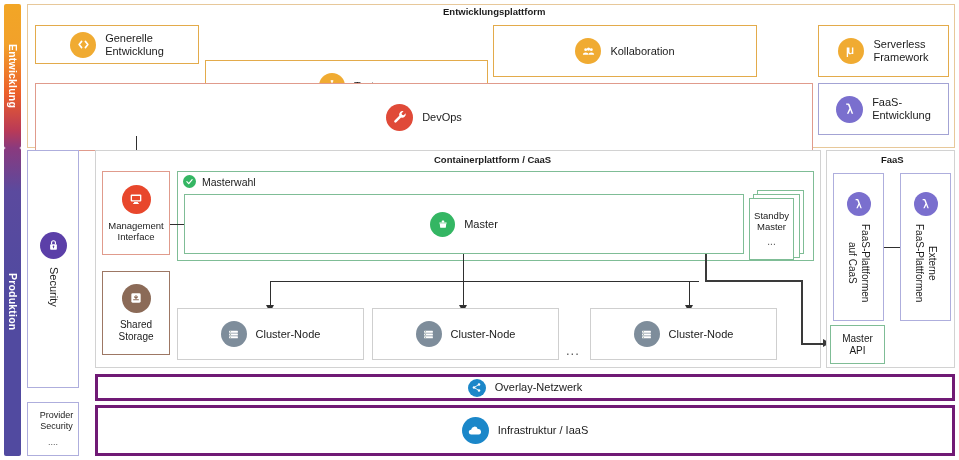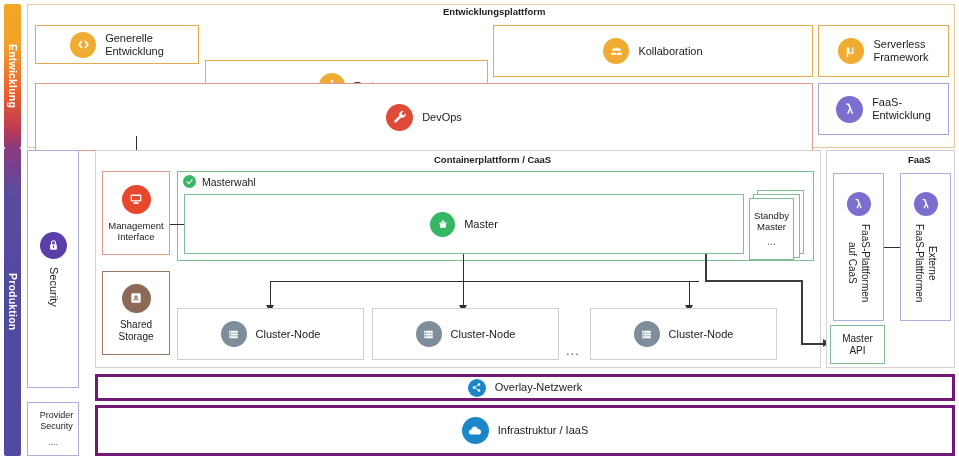--- a/index.html
+++ b/index.html
@@ -183,21 +183,21 @@
   <div class="abs card card-orange" style="left:205px;top:25px;width:283px;height:52px;margin-top:35px;">
     <span class="ic ic-orange" style="width:26px;height:26px;">
       <svg width="14" height="14" viewBox="0 0 24 24" fill="#fff">
           <path d="M10 3h4v1.6h-1v4.2l4.6 8.2c.8 1.4-.2 3-1.8 3H8.2c-1.6 0-2.6-1.6-1.8-3L11 8.8V4.6h-1z"></path>
           <rect x="9.6" y="2.2" width="4.8" height="1.5" rx=".6"></rect>
         </svg>
     </span>
     <span class="card-label">Test</span>
   </div>
 
-  <div class="abs card card-orange" style="left:493px;top:25px;width:320px;height:52px;">
+  <div class="abs card card-orange" style="left:493px;top:25px;width:264px;height:52px;">
     <span class="ic ic-orange" style="width:26px;height:26px;">
       <svg width="15" height="15" viewBox="0 0 24 24" fill="#fff">
           <circle cx="7.5" cy="9" r="2.3"></circle>
           <circle cx="16.5" cy="9" r="2.3"></circle>
           <circle cx="12" cy="8" r="2.6"></circle>
           <path d="M3 17c0-2.2 2-3.6 4.5-3.6S12 14.8 12 17z"></path>
           <path d="M12 17c0-2.2 2-3.6 4.5-3.6S21 14.8 21 17z"></path>
         </svg>
     </span>
     <span class="card-label">Kollaboration</span>
@@ -367,21 +367,21 @@
           <rect x="5" y="14.8" width="14" height="3.3" rx=".8"></rect>
           <circle cx="7.4" cy="7.6" r=".7" fill="#4e6b4e"></circle>
           <circle cx="7.4" cy="12" r=".7" fill="#4e6b4e"></circle>
           <circle cx="7.4" cy="16.4" r=".7" fill="#4e6b4e"></circle>
         </svg>
     </span>
     <span class="card-label">Cluster-Node</span>
   </div>
 
   <div class="abs" style="left:826px;top:150px;width:129px;height:218px;border:1px solid #d2d2d2;background:#ffffff;"></div>
-  <div class="zone-title" style="left:908px;top:154px;">FaaS</div>
+  <div class="zone-title" style="left:881px;top:154px;">FaaS</div>
 
   <div class="abs card card-vt card-lav" style="left:833px;top:173px;width:51px;height:148px;">
     <span class="ic ic-lambda" style="width:24px;height:24px;">
       <svg width="14" height="14" viewBox="0 0 24 24" fill="#fff">
           <path d="M7.4 19.2 11.1 11 9.3 6.5c-.3-.8-.7-1-1.5-1H6.2V3.6h2.3c1.8 0 2.7.7 3.3 2.3l5 13.3h-2.3l-2.1-5.7-2.6 5.7z"></path>
         </svg>
     </span>
     <span class="card-label" style="font-size:10px;">FaaS-Plattformen
 auf CaaS</span>
   </div>

